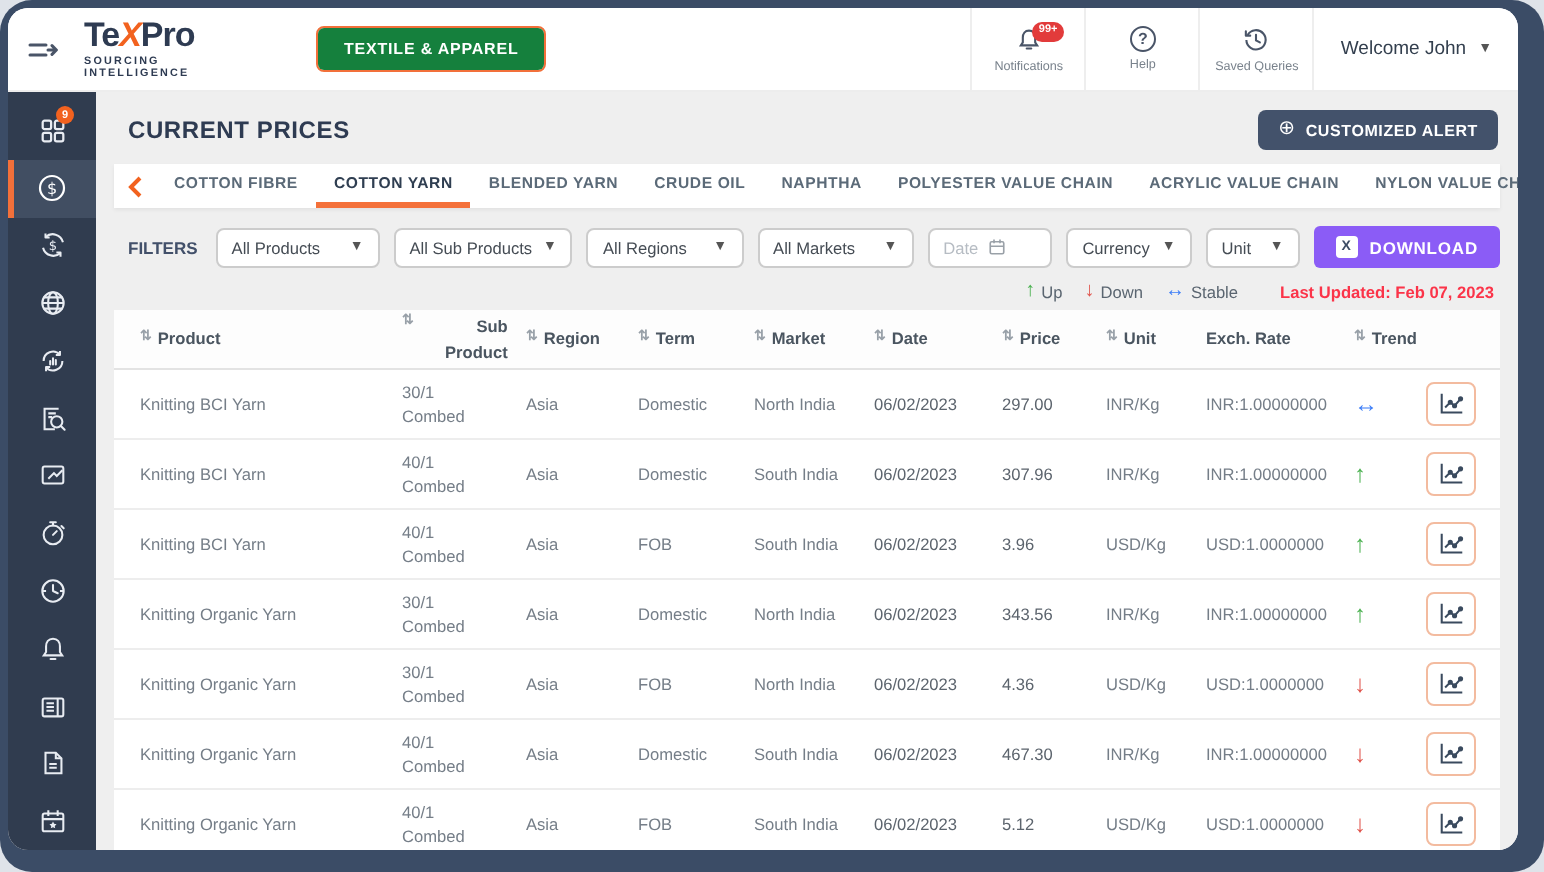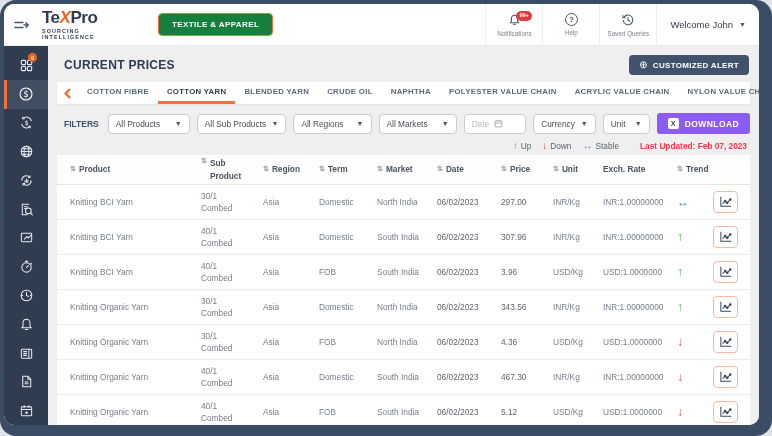--- a/index.html
+++ b/index.html
@@ -59,21 +59,21 @@
 
   .legend-row { display:flex; align-items:center; justify-content:flex-end; gap:11px; font-size:8.3px; color:#5a6570; padding:4px 12px 4px 0; }
   .leg { display:flex; align-items:center; gap:3px; }
   .leg .a { font-size:10px; line-height:1; }
   .a.up { color:#4db252; } .a.down { color:#e0544c; } .a.stable { color:#3d7ef7; }
   .last-updated { color:#fb3449; font-weight:bold; margin-left:10px; }
 
   
   .table-card { margin:0 9px; background:#fff; flex:1; overflow:hidden; }
   .trow { display:grid; grid-template-columns:144px 62px 56px 58px 60px 64px 52px 50px 74px 36px 40px; align-items:center; }
-  .thead { height:30px; border-bottom:1px solid #e3e3e3; background:#fdfdfd; }
+  .thead { height:30px; border-bottom:1px solid #e3e3e3; background:#fdfdfd;text-align:right; }
   .th { font-size:8.3px; font-weight:bold; color:#4a5560; display:flex; align-items:flex-start; gap:3px; line-height:1.15; cursor:pointer; }
   .th .sort { font-size:7px; color:#98a0a8; }
   .th.nosort { cursor:default; }
   .trow > :first-child { padding-left:13px; }
   .drow { height:35px; font-size:8.3px; color:#757e88; border-bottom:1px solid #ededed; }
   .cell-sub { width:44px; line-height:1.5; }
   .cell-date, .cell-price { font-weight:normal; color:#5c646d; }
   .cell-exch { overflow:hidden; white-space:nowrap; }
   .trend-arrow { font-size:12px; font-weight:bold; }
   .trend-arrow[data-trend="up"] { color:#4db252; }

